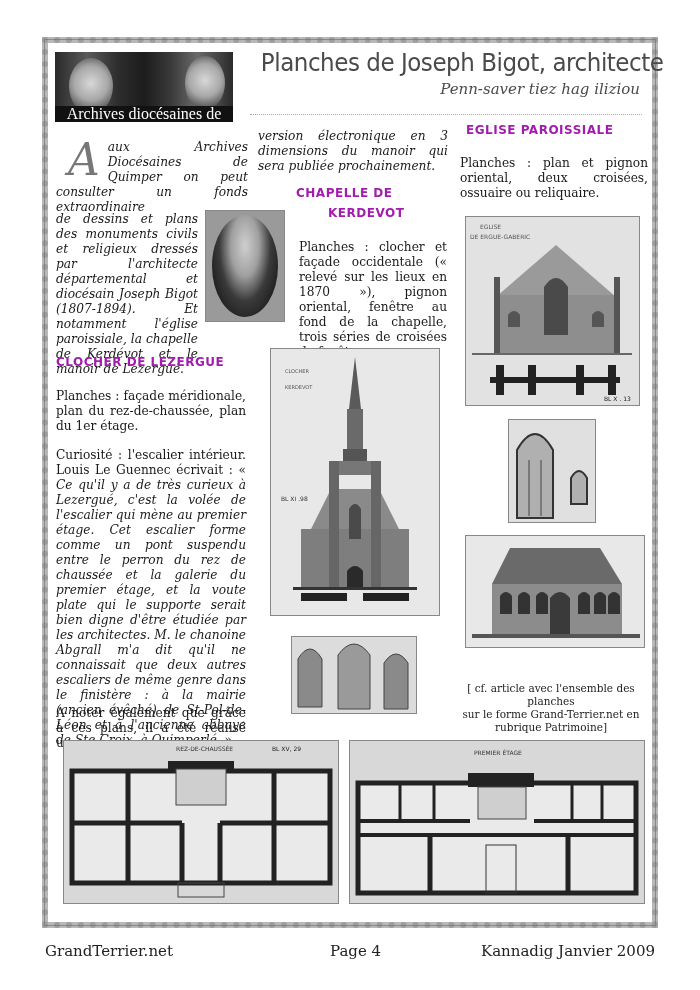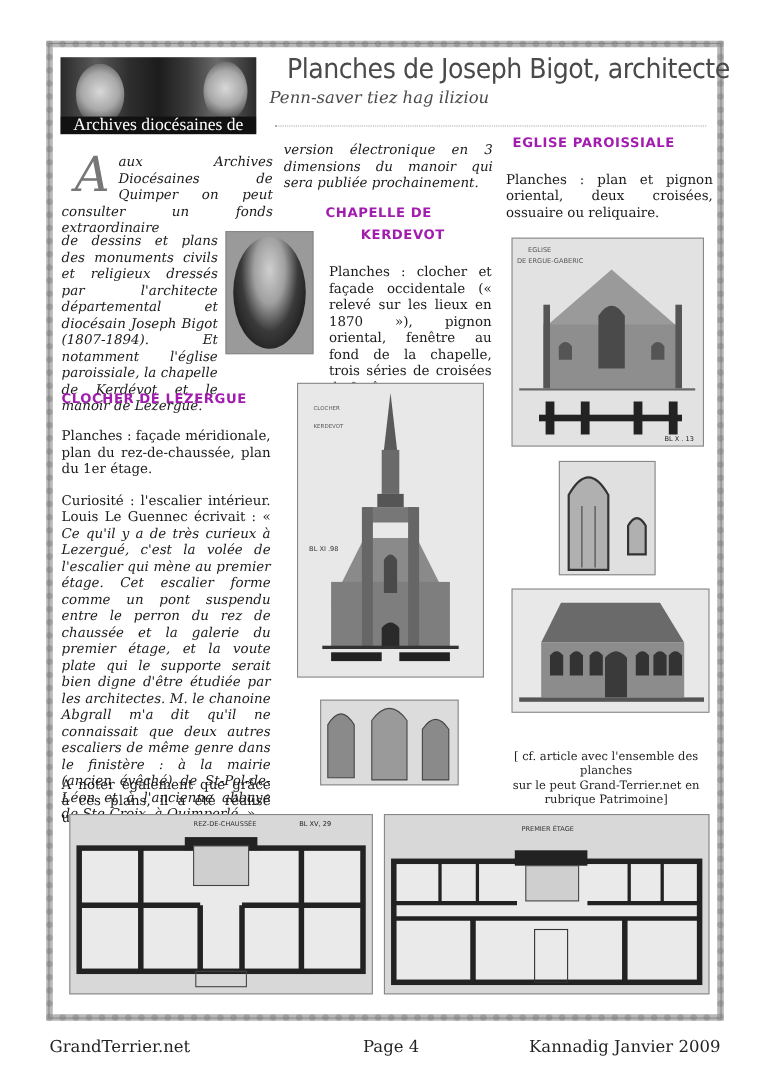--- a/index.html
+++ b/index.html
@@ -29,21 +29,21 @@
     background: #111; color: #fff; font-family: "Liberation Serif", serif;
     font-size: 16px; line-height: 16px; text-align: center;
   }
   .title {
     left: 245px; top: 48px; width: 395px; text-align: center;
     font-family: "DejaVu Sans", sans-serif; font-size: 25px; font-weight: normal;
     color: #4a4a4a; letter-spacing: -0.5px; transform: scaleX(0.92); transform-origin: center;
     white-space: nowrap;
   }
   .subtitle {
-    left: 245px; top: 80px; width: 395px; text-align: left;
+    left: 245px; top: 80px; width: 395px; text-align: right;
     font-family: "DejaVu Serif", serif; font-style: italic; font-size: 15px; color: #4a4a4a;
   }
   .hr-dots {
     left: 250px; top: 114px; width: 392px; height: 0; border-top: 1px dotted #aaa;
   }
   .body-text { font-family: "DejaVu Serif", serif; font-size: 12.2px; line-height: 15px; color: #1a1a1a; }
   .ital { font-style: italic; }
   .justify { text-align: justify; }
   .section-head {
     font-family: "DejaVu Sans", sans-serif; font-size: 12px; color: #a21caf;
@@ -185,21 +185,21 @@
     <path d="M84 98 L84 62 Q94 50 104 62 L104 98 Z" fill="#3a3a3a"></path>
     <path d="M112 78 L112 60 Q118 52 124 60 L124 78 Z" fill="#333"></path>
     <path d="M128 78 L128 60 Q134 52 140 60 L140 78 Z" fill="#333"></path>
     <path d="M142 78 L142 60 Q148 52 154 60 L154 78 Z" fill="#333"></path>
     <rect x="6" y="98" width="168" height="4" fill="#555"></rect>
   </svg>
 </div>
 
 <div class="abs small-note" style="left:455px;top:682px;width:192px;">
   <div>[ cf. article avec l'ensemble des planches</div>
-  <div>sur le peut Grand-Terrier.net en</div>
+  <div>sur le forme Grand-Terrier.net en</div>
   <div>rubrique Patrimoine]</div>
 </div>
 
 <div class="abs img-box" style="left:63px;top:740px;width:276px;height:164px;background:#d8d8d8;">
   <svg width="274" height="162" viewBox="0 0 274 162">
     <text x="112" y="10" font-size="6" fill="#333" font-family="DejaVu Sans, sans-serif">REZ-DE-CHAUSSÉE</text>
     <text x="208" y="10" font-size="6" fill="#222" font-family="DejaVu Sans, sans-serif">BL XV, 29</text>
     <rect x="8" y="30" width="258" height="112" fill="#eaeaea" stroke="#222" stroke-width="5"></rect>
     <rect x="104" y="20" width="66" height="12" fill="#222"></rect>
     <line x1="64" y1="30" x2="64" y2="142" stroke="#222" stroke-width="5"></line>

